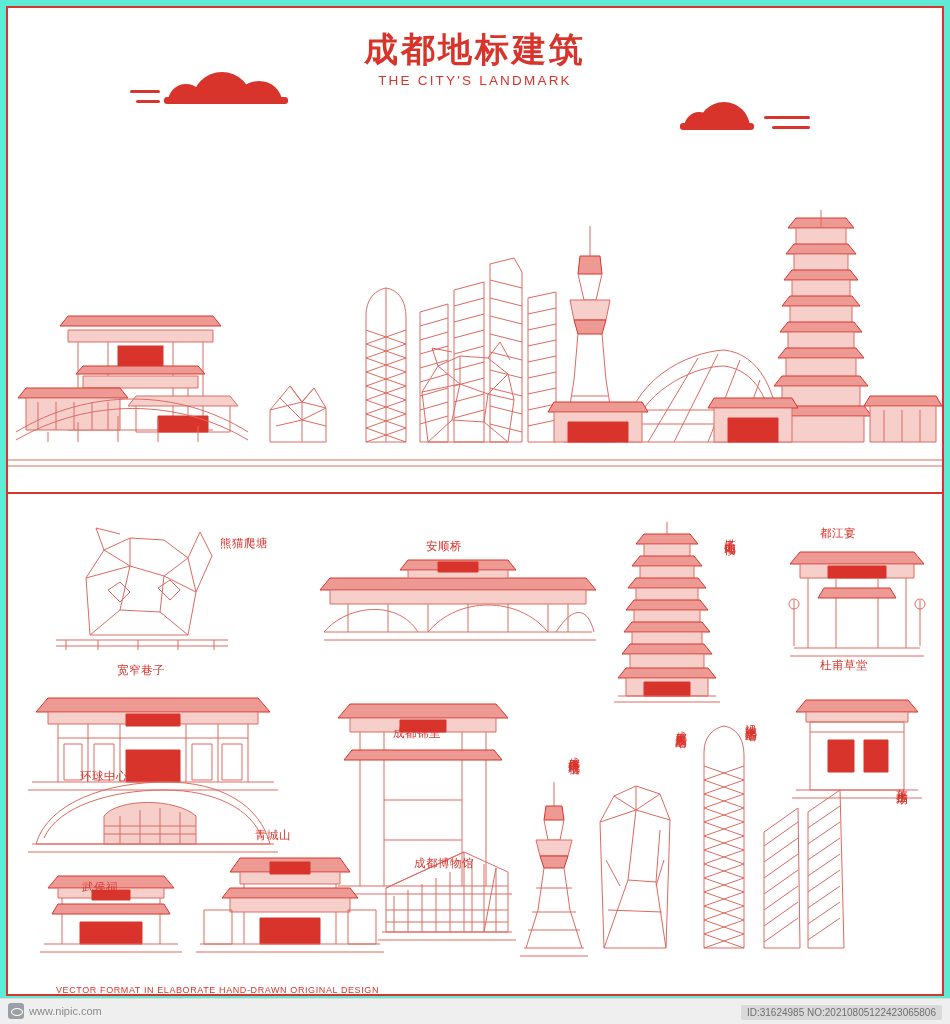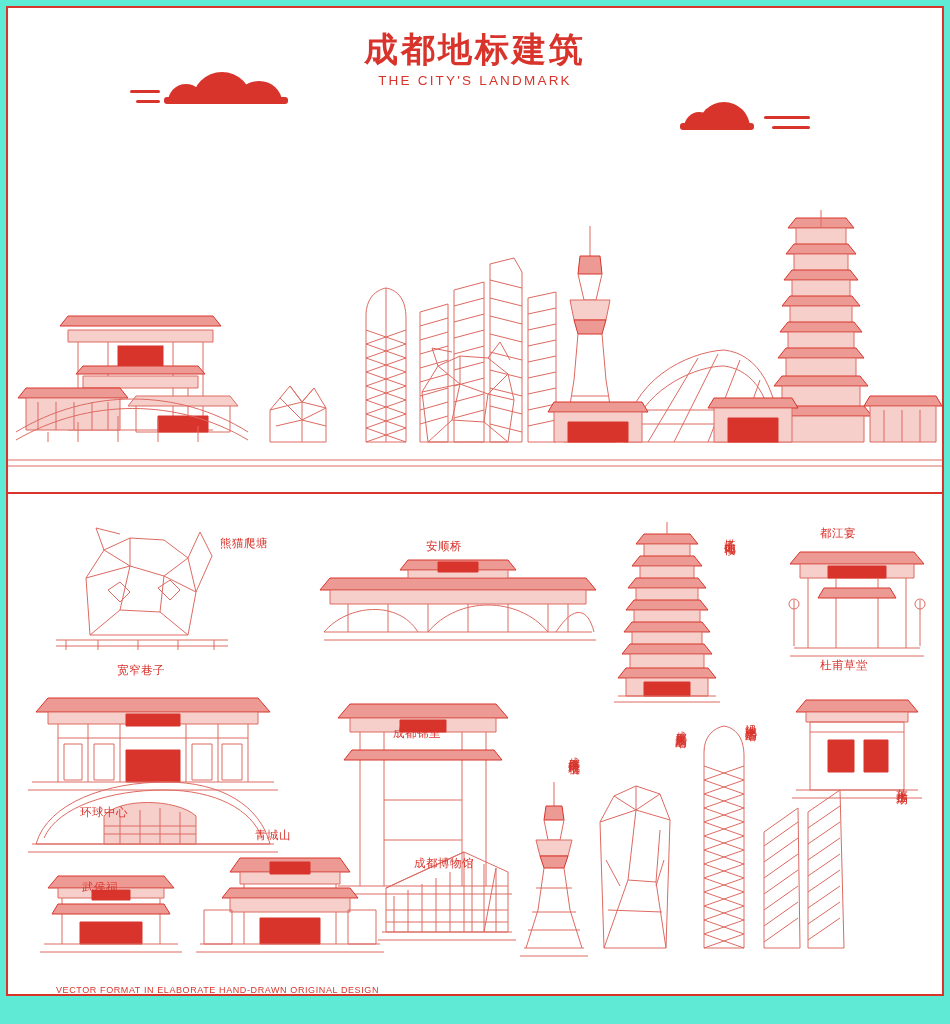--- a/index.html
+++ b/index.html
@@ -475,24 +475,31 @@
 
     <div class="lbl" style="left:212px; top:36px;">熊猫爬塘</div>
     <div class="lbl" style="left:418px; top:39px;">安顺桥</div>
     <div class="lbl vert" style="left:714px; top:30px;">塔子山九仙楼</div>
     <div class="lbl" style="left:812px; top:26px;">都江宴</div>
     <div class="lbl" style="left:109px; top:163px;">宽窄巷子</div>
     <div class="lbl" style="left:812px; top:158px;">杜甫草堂</div>
     <div class="lbl" style="left:385px; top:178px;margin-top:48px;">成都锦里</div>
     <div class="lbl vert" style="left:735px; top:215px;">绿地中心水晶塔</div>
     <div class="lbl vert" style="left:665px; top:222px;">成都大厦水晶塔</div>
-    <div class="lbl" style="left:72px; top:269px;margin-top:36px;">环球中心</div>
+    <div class="lbl" style="left:72px; top:269px;">环球中心</div>
     <div class="lbl vert" style="left:558px; top:248px;">成都广播电视塔</div>
     <div class="lbl vert" style="left:886px; top:280px;">莱福士广场</div>
     <div class="lbl" style="left:74px; top:365px;margin-top:15px;">武侯祠</div>
     <div class="lbl" style="left:247px; top:328px;">青城山</div>
     <div class="lbl" style="left:406px; top:356px;">成都博物馆</div>
   </div>
 
   <div class="footer-en">VECTOR FORMAT IN ELABORATE HAND-DRAWN ORIGINAL DESIGN</div>
 
+  <div class="wm-bar">
+    <div class="wm-left">
+      <div class="wm-logo"></div>
+      <div class="wm-text">www.nipic.com</div>
+    </div>
+    <div class="wm-right">ID:31624985 NO:20210805122423065806</div>
+  </div>
 
 </div>
 
 </body></html>

